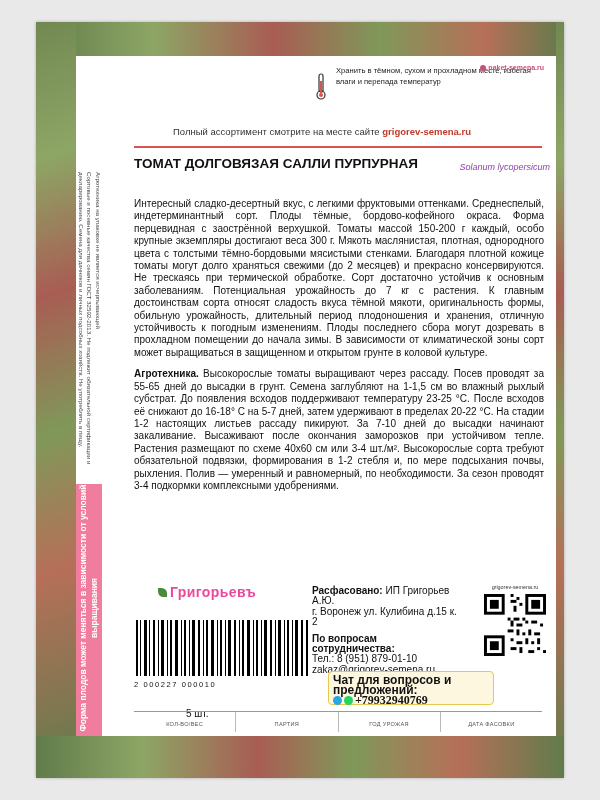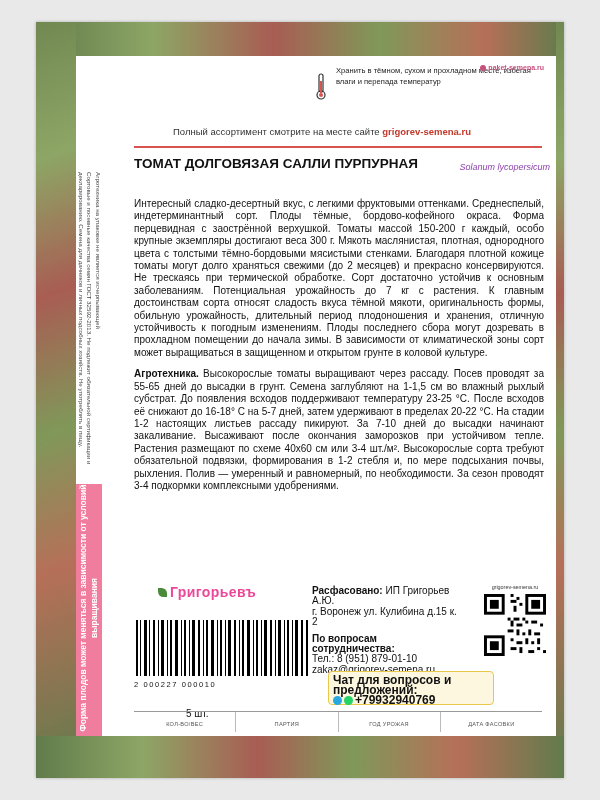--- a/index.html
+++ b/index.html
@@ -103,21 +103,21 @@
   .info{
     position:absolute;left:276px;top:564px;width:150px;
     font-size:10px;line-height:10.4px;color:#111;
   }
   .info .hdr{font-weight:bold;}
   .chat{
     position:absolute;left:292px;top:640px;width:166px;height:34px;
     border:1px solid #e8c84a;background:#fdf7e0;border-radius:4px;
     font-size:12px;line-height:10px;padding:3px 4px;box-sizing:border-box;font-weight:bold;margin-top:9px;
   }
-  .chat .phone{font-weight:bold;}
+  .chat .phone{font-weight:bold;font-family:Liberation Serif, serif;}
   .ic{display:inline-block;width:9px;height:9px;border-radius:50%;vertical-align:-1px;margin-right:2px;}
   .ic.tg{background:#29a7e0;}
   .ic.wa{background:#25d366;}
   .qr{
     position:absolute;right:18px;top:572px;width:62px;height:62px;background:#fff;
   }
   .qr-label{position:absolute;right:18px;top:562px;width:62px;text-align:center;font-size:5.4px;color:#333;}
   
   .tablestrip{
     position:absolute;left:98px;bottom:46px;width:408px;height:20px;

